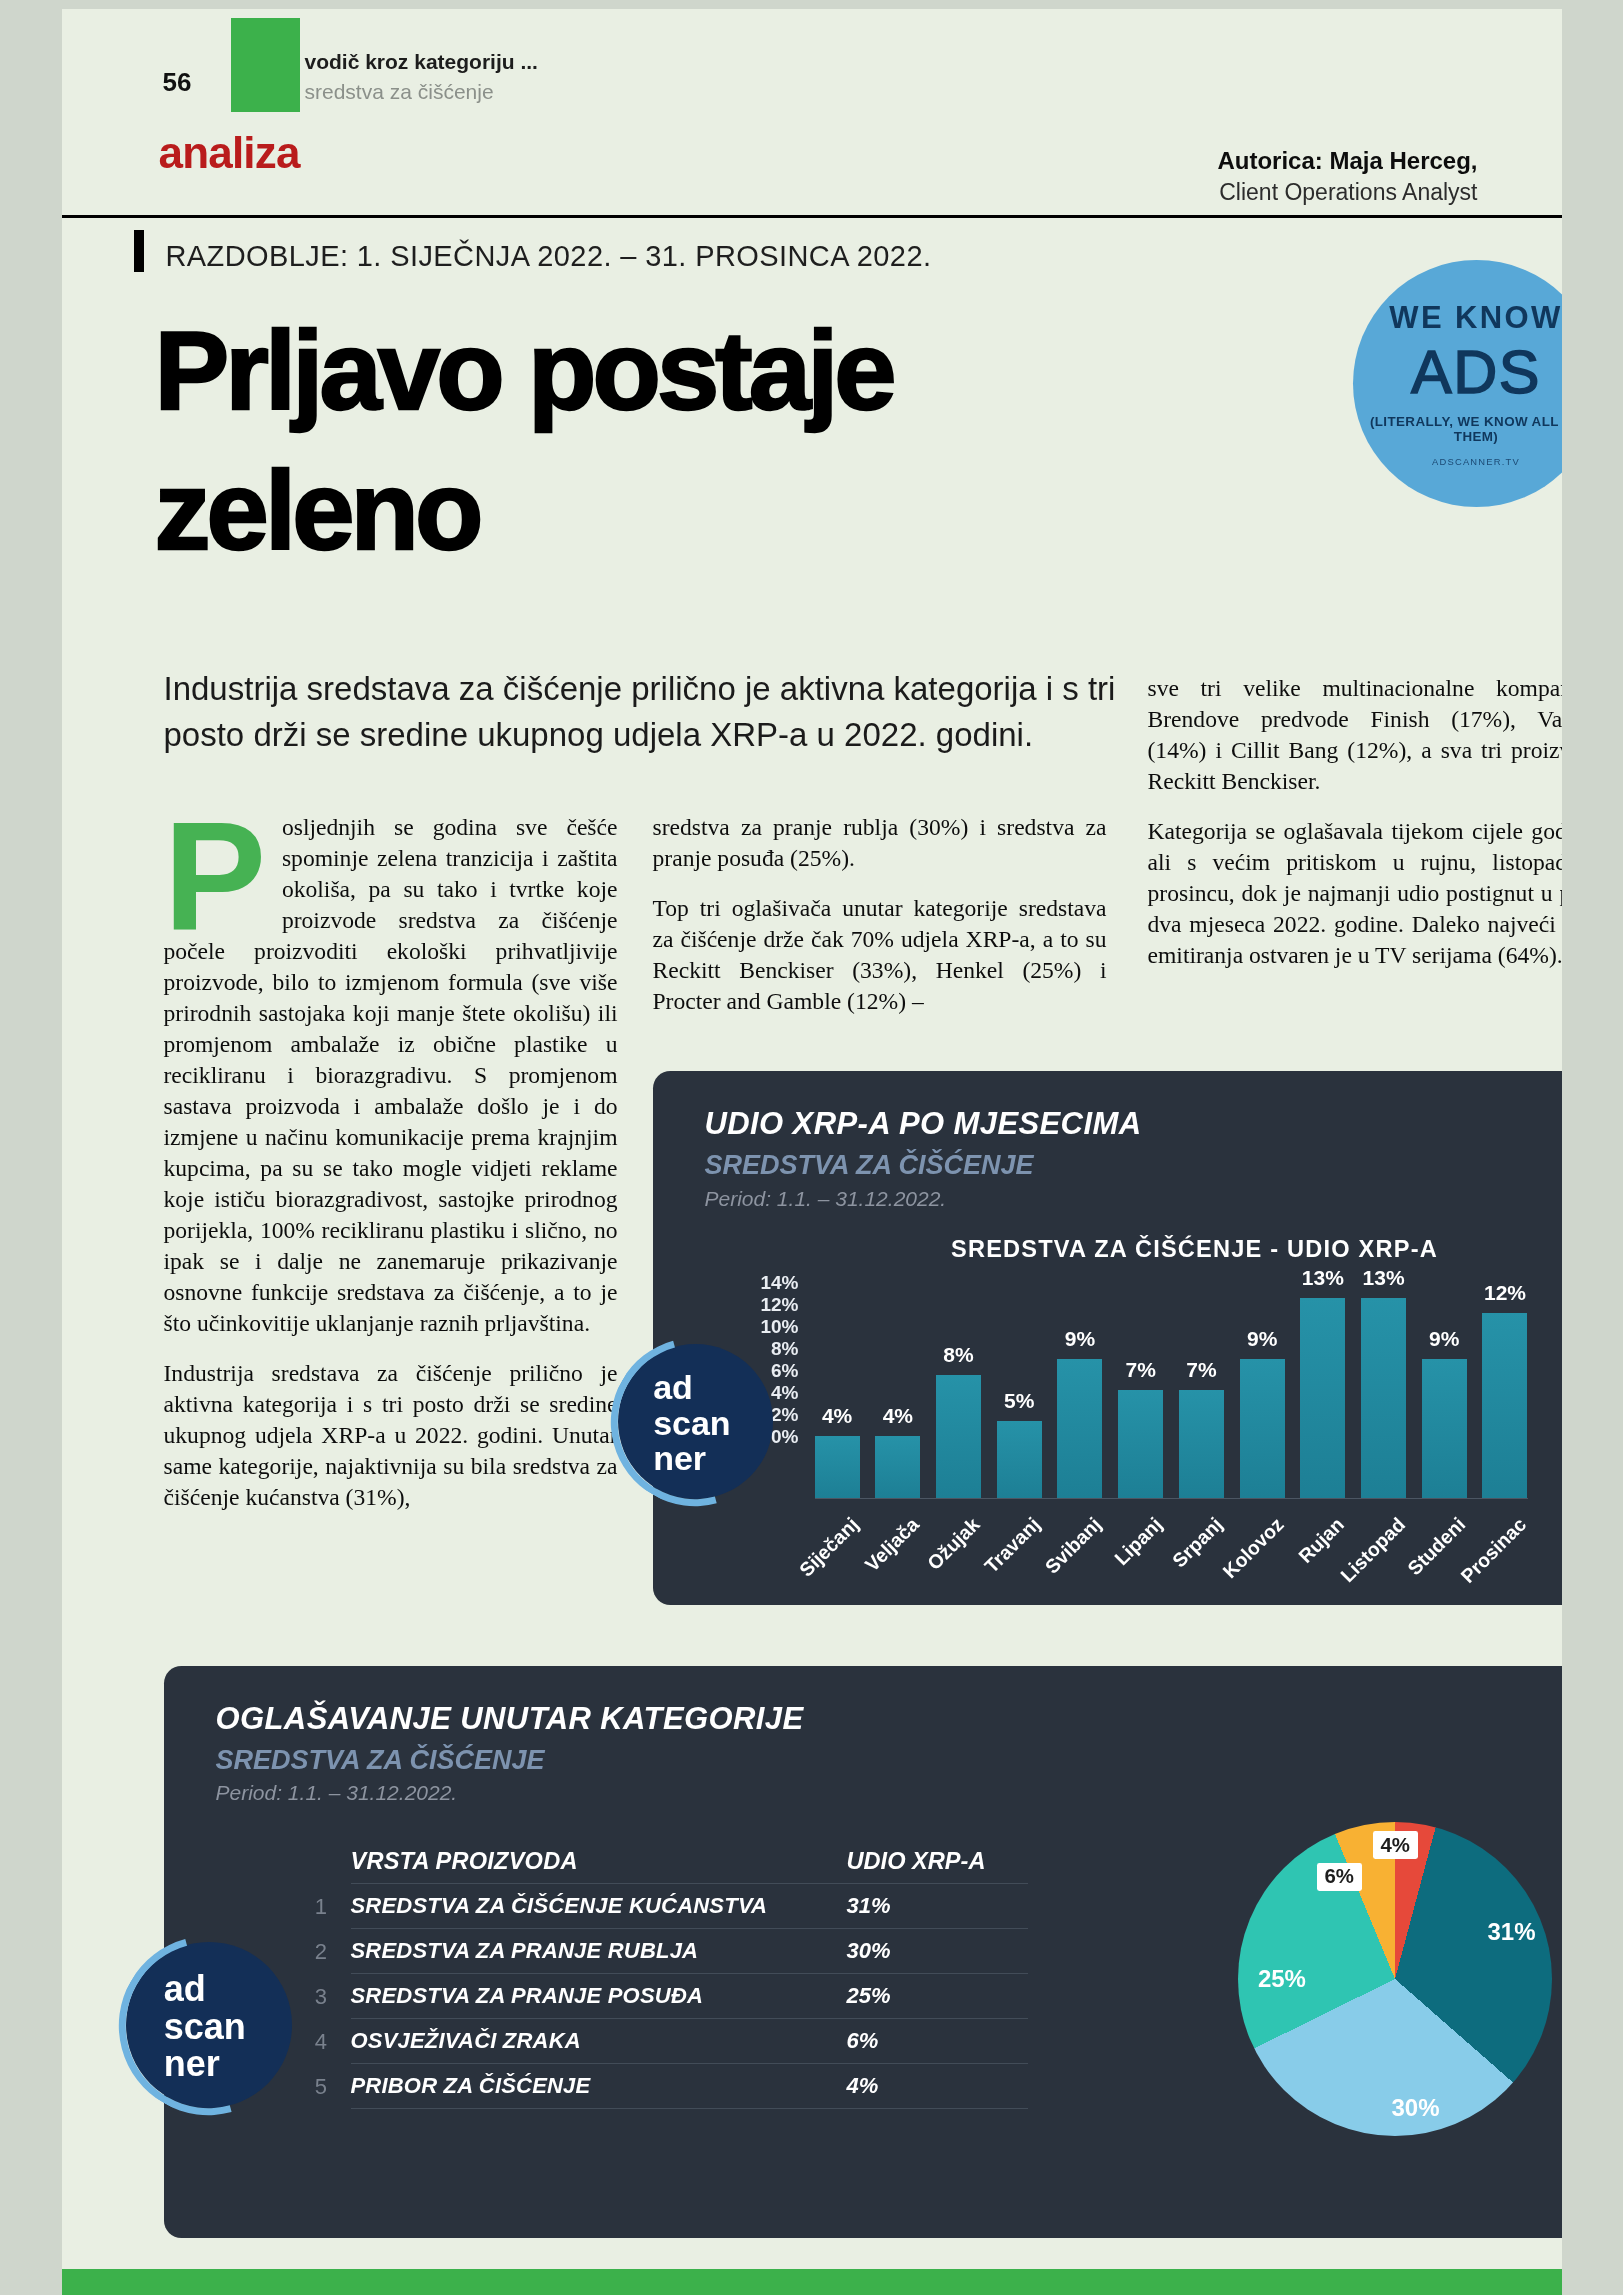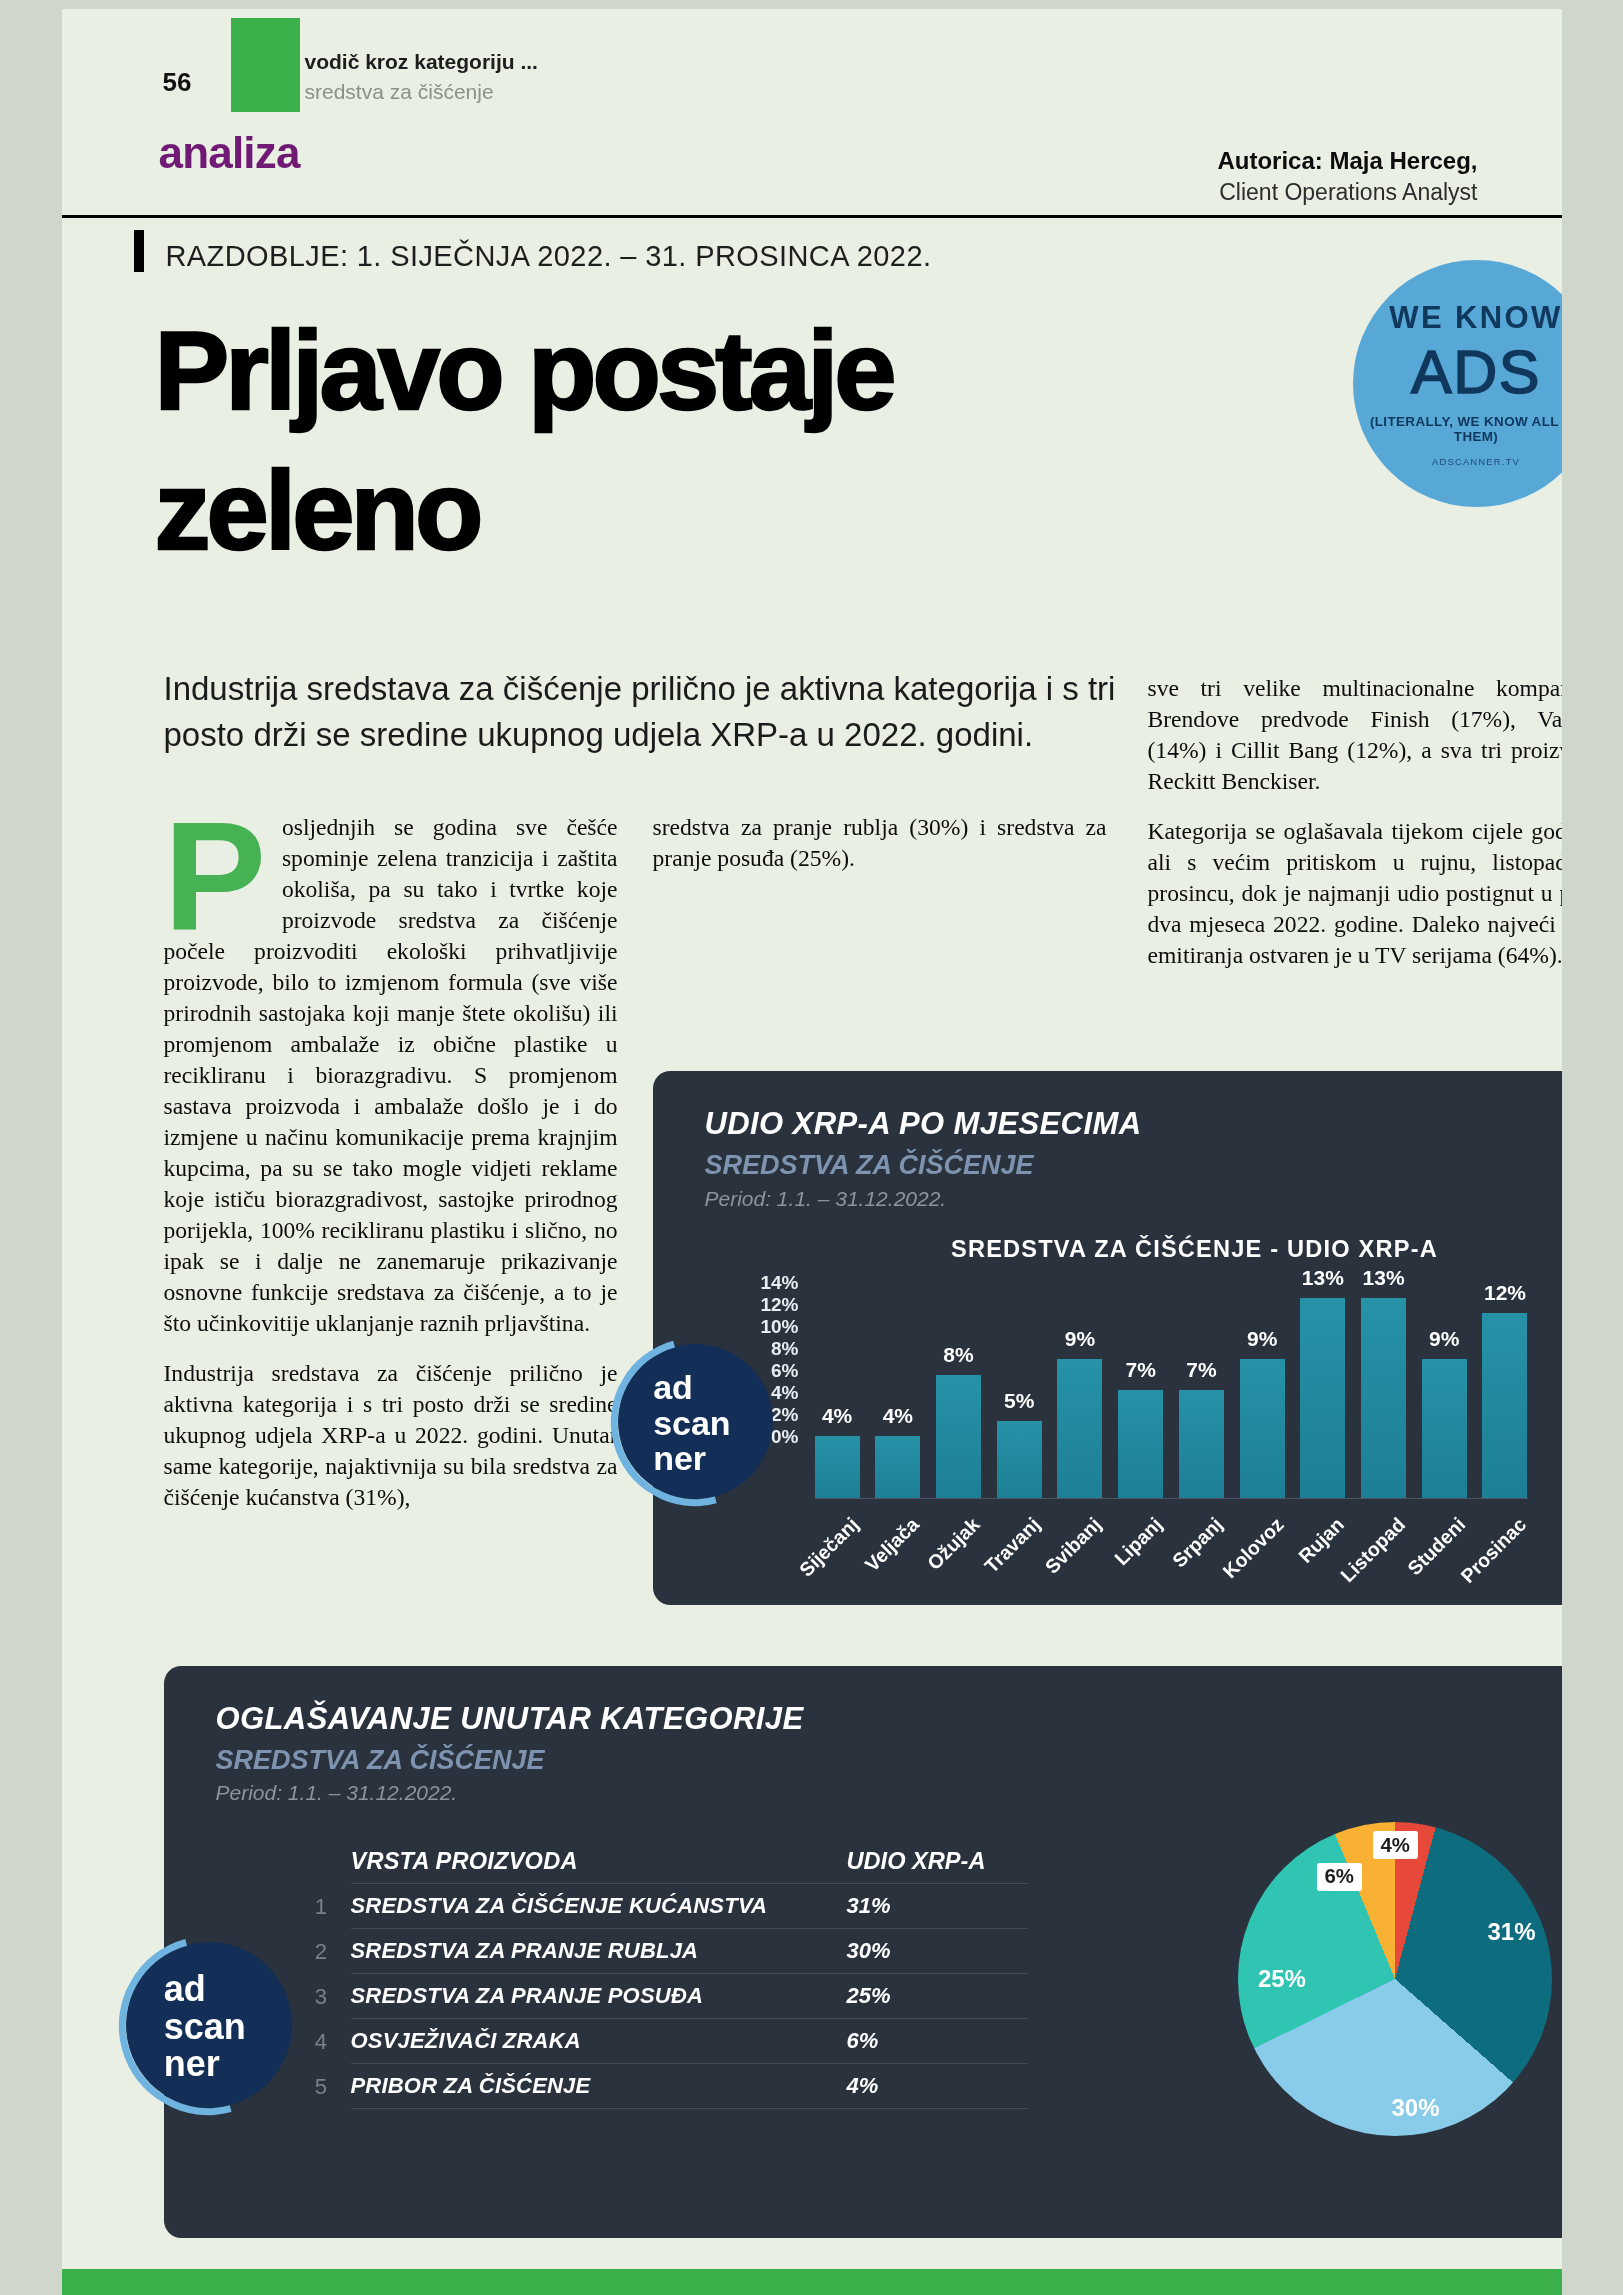--- a/index.html
+++ b/index.html
@@ -6,21 +6,21 @@
   html,body { background:#cfd6cc; }
   body { font-family:"Liberation Sans", sans-serif; }
   .page { position:relative; width:1500px; height:2295px; background:#e9efe3; overflow:hidden; margin:9px auto; }
 
   
   .pagenum { position:absolute; left:101px; top:58px; font-size:26px; font-weight:bold; color:#111; }
   .kicker-square { position:absolute; left:169px; top:9.4px; width:69px; height:94px; background:#3cb14b; }
   .kicker { position:absolute; left:243px; top:41px; }
   .kicker1 { font-size:21px; font-weight:bold; color:#1d1d1d; }
   .kicker2 { font-size:21px; color:#8b908a; margin-top:6.3px; }
-  .section { position:absolute; left:97px; top:119px; font-size:44px; font-weight:bold; letter-spacing:-0.8px; color:#701a75; }
+  .section { position:absolute; left:97px; top:119px; font-size:44px; font-weight:bold; letter-spacing:-0.8px; color:#b91c1c; }
   .author { position:absolute; right:84px; top:138px; text-align:right; }
   .author-name { font-size:24px; font-weight:bold; color:#0d0d0d; }
   .author-role { font-size:23px; color:#2c2c2c; margin-top:3.9px; }
   .rule { position:absolute; left:0; top:206px; width:100%; height:3.1px; background:#000; }
 
   .period-bar { position:absolute; left:72px; top:221px; width:10.2px; height:42px; background:#000; }
   .period-label { position:absolute; left:104px; top:231px; font-size:29px; color:#1e1e1e; letter-spacing:0.4px; }
 
   .title { position:absolute; left:93px; top:292px; font-size:112px; line-height:140px; font-weight:bold; letter-spacing:-3.9px; color:#000; -webkit-text-stroke:2.4px #000; }
 
@@ -125,20 +125,21 @@
   </div>
 
   <p class="lead">Industrija sredstava za čišćenje prilično je aktivna kategorija i s tri posto drži se sredine ukupnog udjela XRP-a u 2022. godini.</p>
 
   <div class="col col1">
     <p><span class="dropcap">P</span><span>osljednjih se godina sve češće spominje zelena tranzicija i zaštita okoliša, pa su tako i tvrtke koje proizvode sredstva za čišćenje počele proizvoditi ekološki prihvatljivije proizvode, bilo to izmjenom formula (sve više prirodnih sastojaka koji manje štete okolišu) ili promjenom ambalaže iz obične plastike u recikliranu i biorazgradivu. S promjenom sastava proizvoda i ambalaže došlo je i do izmjene u načinu komunikacije prema krajnjim kupcima, pa su se tako mogle vidjeti reklame koje ističu biorazgradivost, sastojke prirodnog porijekla, 100% recikliranu plastiku i slično, no ipak se i dalje ne zanemaruje prikazivanje osnovne funkcije sredstava za čišćenje, a to je što učinkovitije uklanjanje raznih prljavština.</span></p>
     <p>Industrija sredstava za čišćenje prilično je aktivna kategorija i s tri posto drži se sredine ukupnog udjela XRP-a u 2022. godini. Unutar same kategorije, najaktivnija su bila sredstva za čišćenje kućanstva (31%),</p>
   </div>
   <div class="col col2">
     <p>sredstva za pranje rublja (30%) i sredstva za pranje posuđa (25%).</p>
+    <p>Top tri oglašivača unutar kategorije sredstava za čišćenje drže čak 70% udjela XRP-a, a to su Reckitt Benckiser (33%), Henkel (25%) i Procter and Gamble (12%) –</p>
   </div>
   <div class="col col3">
     <p>sve tri velike multinacionalne kompanije. Brendove predvode Finish (17%), Vanish (14%) i Cillit Bang (12%), a sva tri proizvodi Reckitt Benckiser.</p>
     <p>Kategorija se oglašavala tijekom cijele godine, ali s većim pritiskom u rujnu, listopadu i prosincu, dok je najmanji udio postignut u prva dva mjeseca 2022. godine. Daleko najveći broj emitiranja ostvaren je u TV serijama (64%).</p>
     <div class="endmark-row"><span class="endmark"></span></div>
   </div>
 
   <div class="panel chart-panel">
     <div class="p-title cp-title">UDIO XRP-A PO MJESECIMA</div>
     <div class="p-sub cp-sub">SREDSTVA ZA ČIŠĆENJE</div>

